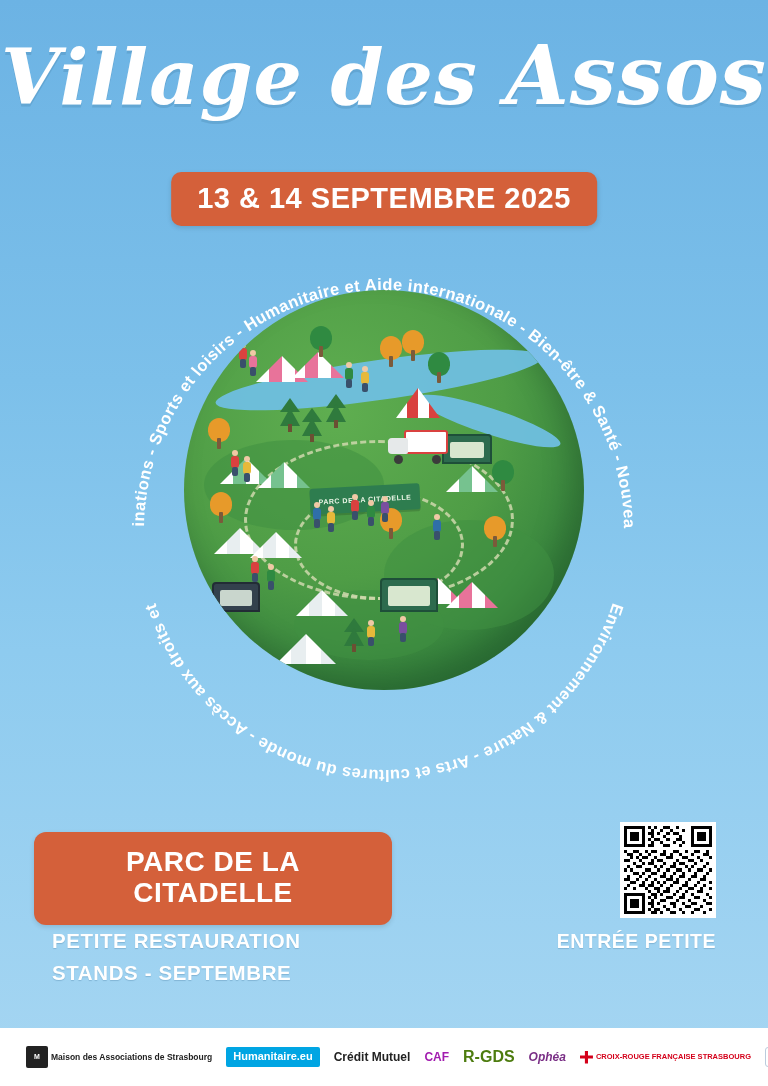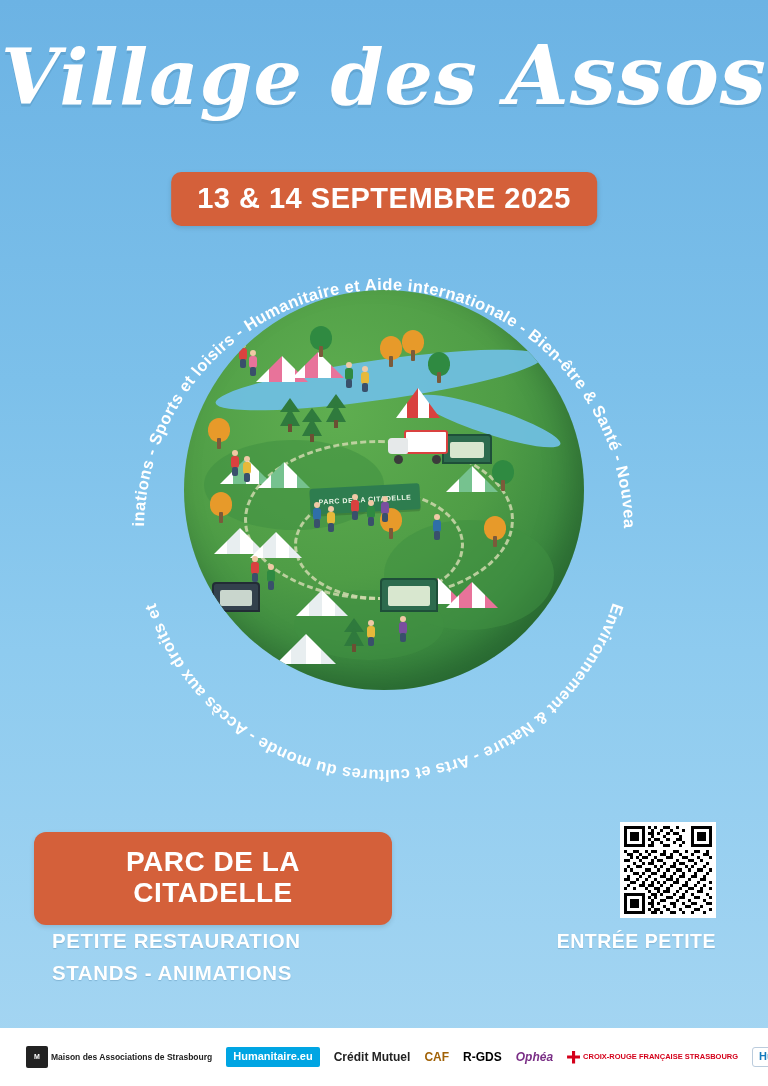--- a/index.html
+++ b/index.html
@@ -229,22 +229,22 @@
     white-space: nowrap;
     display: flex;
     align-items: center;
     gap: 3px;
     line-height: 1.05;
   }
   .logo .sq { width: 22px; height: 22px; background: #222; color:#fff; display:flex;align-items:center;justify-content:center;font-size:7px;border-radius:2px; }
   .logo.mdas { color:#222; }
   .logo.stras { background:#00a5e3; color:#fff; padding:4px 7px; border-radius:2px; font-size:11px; }
   .logo.cm { color:#222; font-size:12px; }
-  .logo.caf { color:#a16207; font-size:12px; }
-  .logo.rgds { color:#000000; font-size:12px; }
+  .logo.caf { color:#a21caf; font-size:12px; }
+  .logo.rgds { color:#4d7c0f; font-size:16px; }
   .logo.ophea { color:#7a2f86; font-size:12px; font-style:italic; }
   .logo.croix { color:#d4001a; font-size:7.5px; }
   .logo.croix .cross { width:13px;height:13px;background:#d4001a;clip-path: polygon(38% 0,62% 0,62% 38%,100% 38%,100% 62%,62% 62%,62% 100%,38% 100%,38% 62%,0 62%,0 38%,38% 38%); }
   .logo.humanis { color:#1479bd; font-size:11px; border:1px solid #bcd; padding:3px 6px; border-radius:3px;}
 </style>
 </head>
 <body>
 
 <div class="poster">
 
@@ -451,21 +451,21 @@
       <textPath href="#arcBottom" startOffset="50%" text-anchor="middle">Environnement &amp; Nature - Arts et cultures du monde - Accès aux droits et</textPath>
     </text>
   </svg>
 
   <div class="loc-badge">
     <div class="l1">PARC DE LA CITADELLE</div>
   </div>
 
   <div class="info-list">
     <div>PETITE RESTAURATION</div>
-    <div>STANDS - ANIMATIONS</div>
+    <div>STANDS - SEPTEMBRE</div>
   </div>
 
   <div class="hours">
     <div>ENTRÉE PETITE</div>
   </div>
 
   <div class="qr">
     <svg width="88" height="88" viewBox="0 0 29 29" shape-rendering="crispEdges">
       <rect width="29" height="29" fill="#fff"></rect>
       <g fill="#000">

